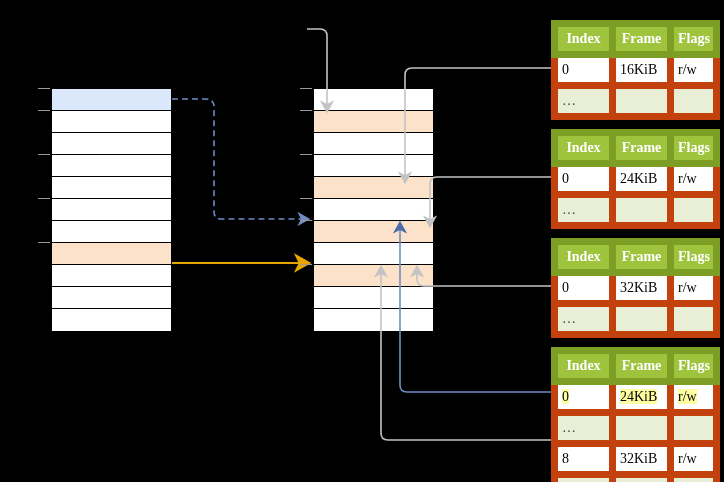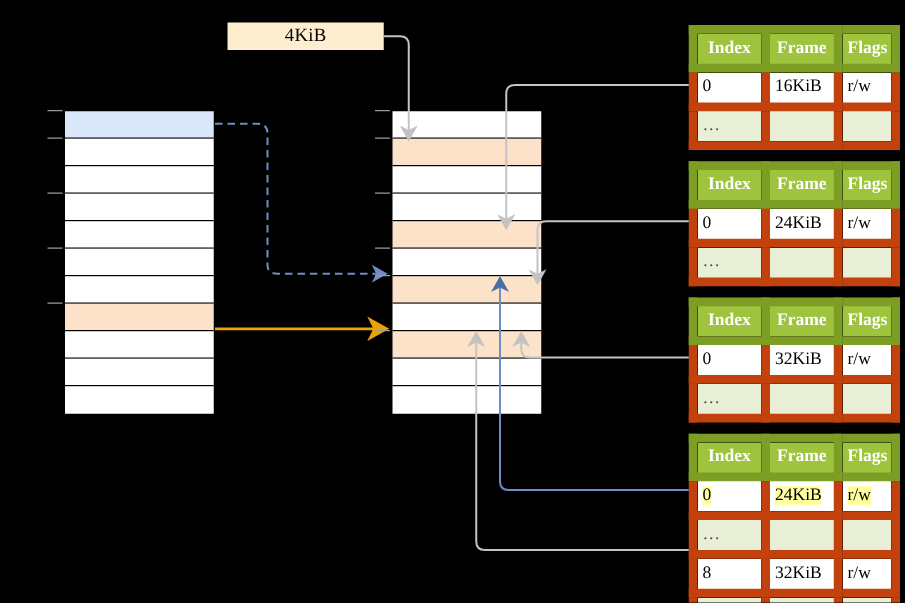--- a/index.html
+++ b/index.html
@@ -39,21 +39,20 @@
 
   
   #wires{position:absolute;left:0;top:0;width:724px;height:482px;
          pointer-events:none;}
 </style>
 </head>
 <body>
 
 <div id="stage">
 
-  <div class="sizelabel" id="size-label" style="left:182px;top:18px;width:125px;height:22px;">4KiB</div>
 
   <div class="memcol" id="left-col" style="left:51px;top:88px;width:121px;height:242px;">
       <div class="memrow blue" style="height: 22px;"></div>
       <div class="memrow" style="height: 22px;"></div>
       <div class="memrow" style="height: 22px;"></div>
       <div class="memrow" style="height: 22px;"></div>
       <div class="memrow" style="height: 22px;"></div>
       <div class="memrow" style="height: 22px;"></div>
       <div class="memrow" style="height: 22px;"></div>
       <div class="memrow peach" style="height: 22px;"></div>

